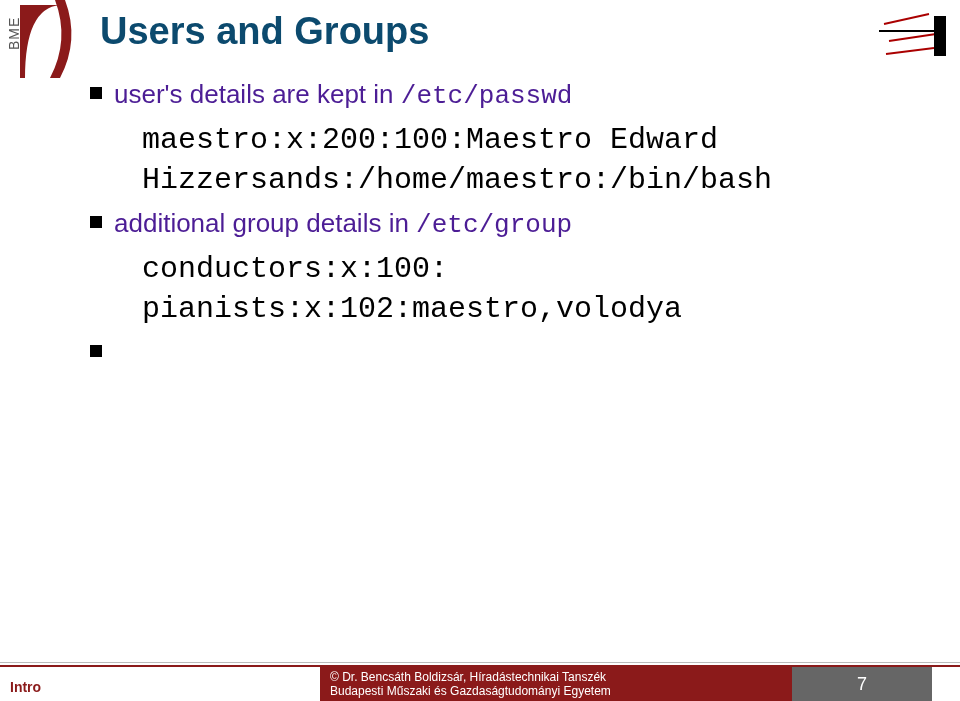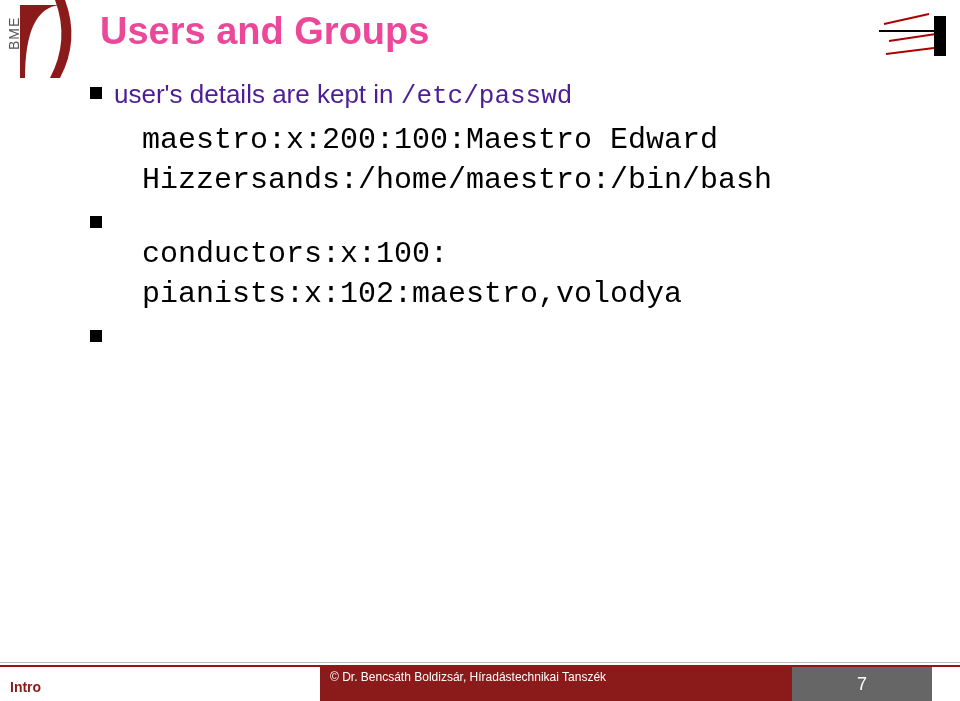--- a/index.html
+++ b/index.html
@@ -41,21 +41,21 @@
     top: 6px;
     width: 80px;
     height: 70px;
   }
   .title {
     position: absolute;
     left: 100px;
     top: 10px;
     font-size: 38px;
     font-weight: bold;
-    color: #ec4899;
+    color: #0c4a6e;
   }
   .content {
     position: absolute;
     left: 90px;
     top: 78px;
     width: 800px;
   }
   .bullet-row {
     display: flex;
     align-items: flex-start;
@@ -174,31 +174,35 @@
     <div class="bullet"></div>
     <div class="bullet-text">
       <span>user's details are kept in </span><span class="mono">/etc/passwd</span>
     </div>
   </div>
   <div class="sub">maestro:x:200:100:Maestro Edward</div>
   <div class="sub">Hizzersands:/home/maestro:/bin/bash</div>
 
   <div class="bullet-row" style="margin-top:6px;">
     <div class="bullet"></div>
+    <div class="bullet-text">
+      <span>additional group details in </span><span class="mono">/etc/group</span>
+    </div>
   </div>
   <div class="sub">conductors:x:100:</div>
   <div class="sub">pianists:x:102:maestro,volodya</div>
 
   <div class="bullet-row" style="margin-top:6px;">
     <div class="bullet"></div>
   </div>
 
 </div>
 
 <div class="footer">
   <div class="footer-line-thin"></div>
   <div class="footer-line"></div>
   <div class="footer-left">Intro</div>
   <div class="footer-mid-bar">
     <div>© Dr. Bencsáth Boldizsár, Híradástechnikai Tanszék</div>
+    <div>Budapesti Műszaki és Gazdaságtudományi Egyetem</div>
   </div>
   <div class="footer-right-bar">7</div>
 </div>
 
 </body></html>

